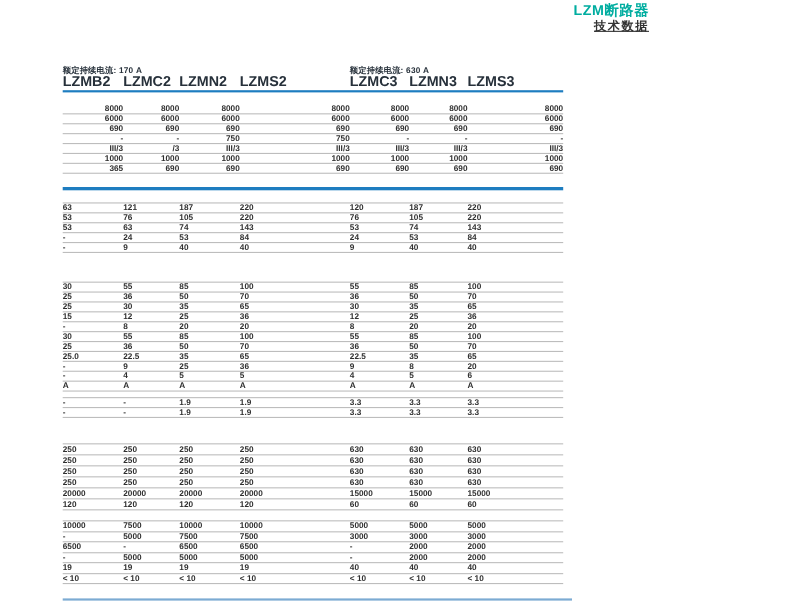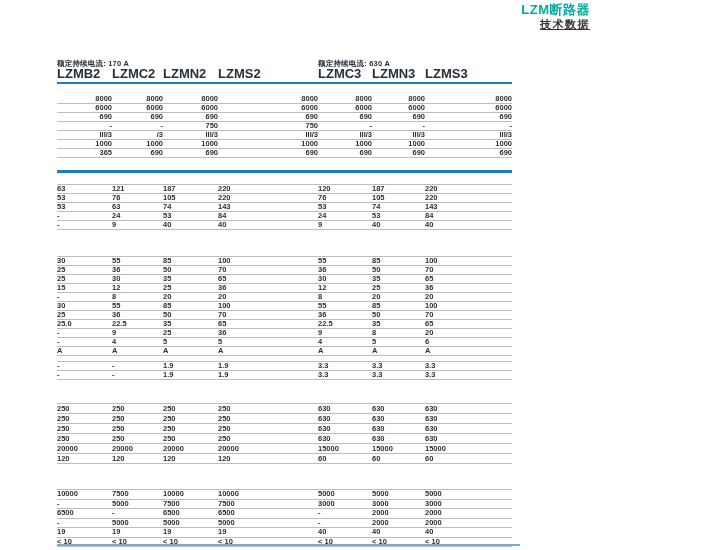--- a/index.html
+++ b/index.html
@@ -346,21 +346,21 @@
     <div class="trow grid-row">
       <div class="tcell">120</div>
       <div class="tcell">120</div>
       <div class="tcell">120</div>
       <div class="tcell">120</div>
       <div class="tcell">60</div>
       <div class="tcell">60</div>
       <div class="tcell">60</div>
     </div>
   </div>
-<div class="abs tblock topline" style="top:489px;--rh:9.5px;">
+<div class="abs tblock topline" style="top:473px;--rh:9.5px;">
     <div class="trow grid-row">
       <div class="tcell">10000</div>
       <div class="tcell">7500</div>
       <div class="tcell">10000</div>
       <div class="tcell">10000</div>
       <div class="tcell">5000</div>
       <div class="tcell">5000</div>
       <div class="tcell">5000</div>
     </div>
     <div class="trow grid-row">

